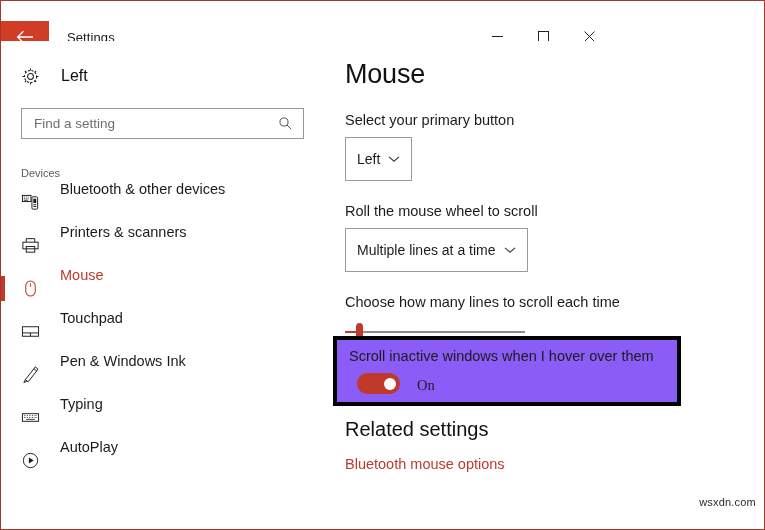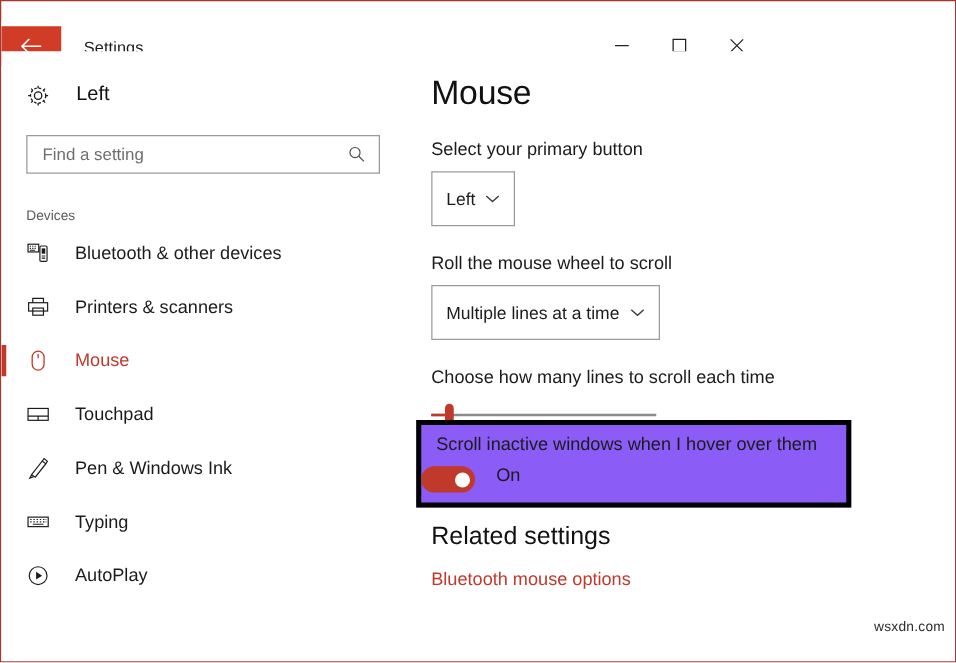--- a/index.html
+++ b/index.html
@@ -116,21 +116,20 @@
   .group-head {
     font-size: 11px;
     color: #5a5a5a;
     padding-left: 20px;
     margin-top: 28px;
     margin-bottom: 2px;
   }
   .nav-item {
     position: relative;
     display: flex;
-    align-items: center;
     height: 43px;
     padding-left: 20px;
     cursor: default;
   }
   .nav-item .ico {
     width: 26px;
     display: flex;
     align-items: center;
     justify-content: flex-start;
     color: #1b1b1b;
@@ -232,22 +231,23 @@
     box-sizing: border-box;
     background: #8b5cf6;
   }
   .hl-label {
     font-size: 14.5px;
     color: #1b1b1b;
     margin: 8px 0 0 12px;
   }
   .toggle-row {
     display: flex;
-    align-items: flex-start;
-    margin: 9px 0 0 0;
+    align-items: flex-end;
+    margin: 9px 0 0 20px;
+    font-family: Liberation Serif, serif;
   }
   .toggle {
     width: 43px;
     height: 21px;
     border-radius: 11px;
     background: #c0392b;
     position: relative;
     cursor: default;
     flex: 0 0 auto;
   }

